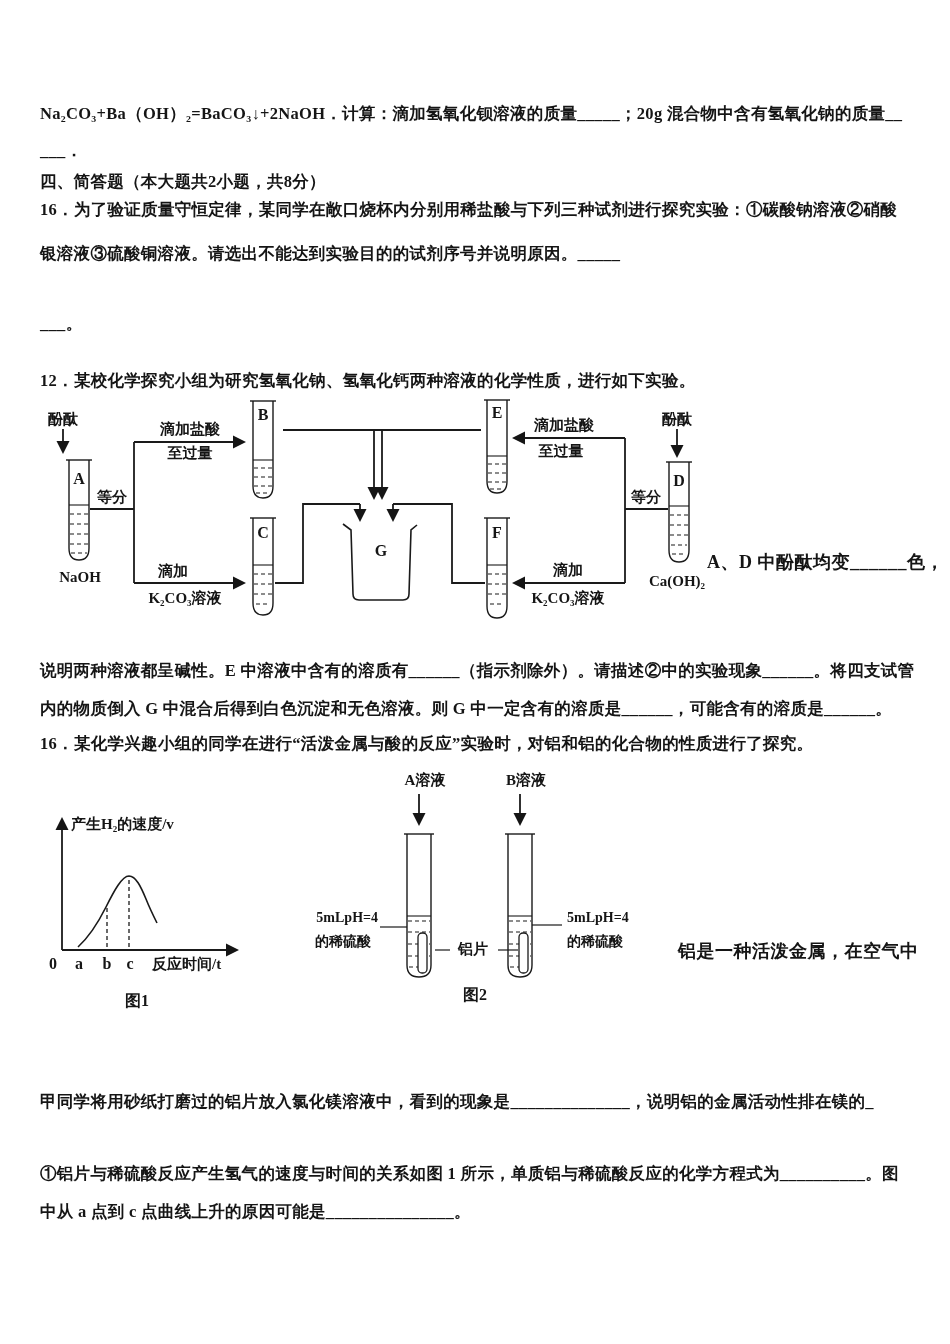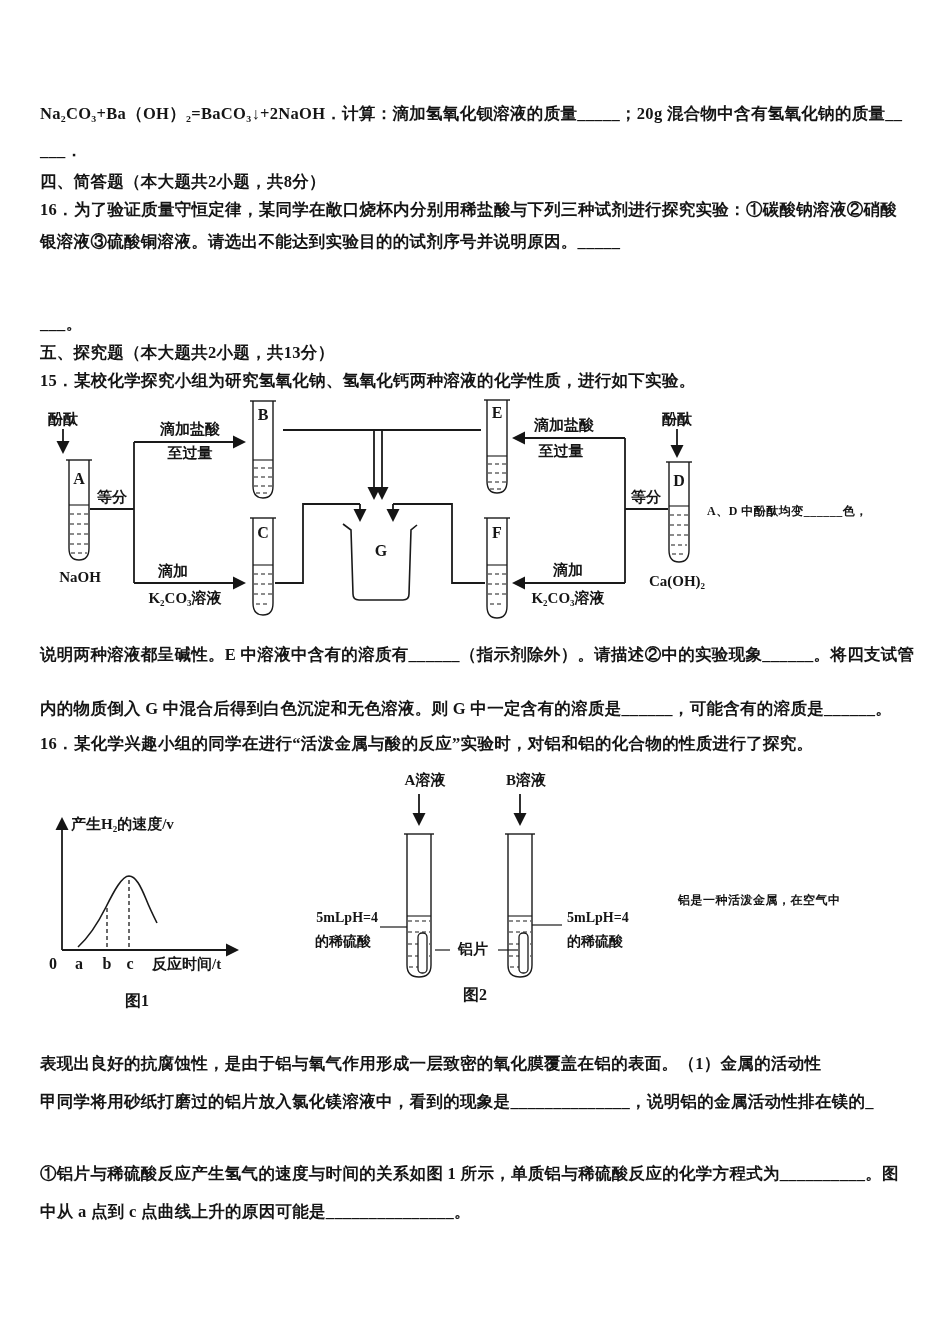--- a/index.html
+++ b/index.html
@@ -1,48 +1,46 @@
 <!DOCTYPE html>
 <html><head>
 <meta charset="utf-8">
 <style>
   html,body{margin:0;padding:0;background:#ffffff;}
   .page{position:relative;width:950px;height:1344px;background:#ffffff;overflow:hidden;
         font-family:"Liberation Serif","DejaVu Serif",serif;font-weight:700;color:#151515;padding-left:24px;}
   .tl{position:absolute;left:40px;width:880px;font-size:16.5px;line-height:21px;
       letter-spacing:0.3px;white-space:nowrap;}
   .abs{position:absolute;}
-  .note{position:absolute;font-size:12px;white-space:nowrap;letter-spacing:0.5px;}
+  .note{position:absolute;font-size:18px;white-space:nowrap;letter-spacing:0.5px;margin-top:47px;}
   svg{overflow:visible;}
   svg text{font-family:"Liberation Serif","DejaVu Serif",serif;font-weight:700;fill:#151515;}
   .t15{font-size:15px;} .t16{font-size:16px;} .t14{font-size:14px;}
   .ln{stroke:#1a1a1a;stroke-width:1.8;fill:none;}
   .tube{stroke:#1a1a1a;stroke-width:1.4;fill:none;}
   .liq{stroke:#1a1a1a;stroke-width:1.1;fill:none;stroke-dasharray:4 3;}
   .surf{stroke:#1a1a1a;stroke-width:1.1;fill:none;}
   .dash{stroke:#1a1a1a;stroke-width:1.3;fill:none;stroke-dasharray:4 3;}
   .curve{stroke:#1a1a1a;stroke-width:1.6;fill:none;}
 </style>
 </head>
 <body>
 
 <div class="page">
 
   <div class="tl" style="top:103px">Na₂CO₃+Ba（OH）₂=BaCO₃↓+2NaOH．计算：滴加氢氧化钡溶液的质量_____；20g 混合物中含有氢氧化钠的质量__</div>
   <div class="tl" style="top:140px">___．</div>
   <div class="tl" style="top:171px">四、简答题（本大题共2小题，共8分）</div>
   <div class="tl" style="top:199px">16．为了验证质量守恒定律，某同学在敞口烧杯内分别用稀盐酸与下列三种试剂进行探究实验：①碳酸钠溶液②硝酸</div>
-  <div class="tl" style="top:231px">银溶液③硫酸铜溶液。请选出不能达到实验目的的试剂序号并说明原因。_____</div>
+  <div class="tl" style="top:243px">银溶液③硫酸铜溶液。请选出不能达到实验目的的试剂序号并说明原因。_____</div>
   <div class="tl" style="top:313px">___。</div>
-  <div class="tl" style="top:342px">五、探究题（本大题共2小题，共13分）</div>
-  <div class="tl" style="top:370px">15．某校化学探究小组为研究氢氧化钠、氢氧化钙两种溶液的化学性质，进行如下实验。</div>
-  <div class="tl" style="top:644px">说明两种溶液都呈碱性。E 中溶液中含有的溶质有______（指示剂除外）。请描述②中的实验现象______。将四支试管</div>
+  <div class="tl" style="top:370px">12．某校化学探究小组为研究氢氧化钠、氢氧化钙两种溶液的化学性质，进行如下实验。</div>
+  <div class="tl" style="top:660px">说明两种溶液都呈碱性。E 中溶液中含有的溶质有______（指示剂除外）。请描述②中的实验现象______。将四支试管</div>
   <div class="tl" style="top:698px">内的物质倒入 G 中混合后得到白色沉淀和无色溶液。则 G 中一定含有的溶质是______，可能含有的溶质是______。</div>
   <div class="tl" style="top:733px">16．某化学兴趣小组的同学在进行“活泼金属与酸的反应”实验时，对铝和铝的化合物的性质进行了探究。</div>
-  <div class="tl" style="top:1053px">表现出良好的抗腐蚀性，是由于铝与氧气作用形成一层致密的氧化膜覆盖在铝的表面。（1）金属的活动性</div>
   <div class="tl" style="top:1091px">甲同学将用砂纸打磨过的铝片放入氯化镁溶液中，看到的现象是______________，说明铝的金属活动性排在镁的_</div>
   <div class="tl" style="top:1163px">①铝片与稀硫酸反应产生氢气的速度与时间的关系如图 1 所示，单质铝与稀硫酸反应的化学方程式为__________。图</div>
   <div class="tl" style="top:1201px">中从 a 点到 c 点曲线上升的原因可能是_______________。</div>
 
   <div class="note" style="left:707px;top:503px">A、D 中酚酞均变______色，</div>
   <div class="note" style="left:678px;top:892px">铝是一种活泼金属，在空气中</div>
 
   <svg class="abs" style="left:40px;top:398px" width="880" height="248" viewBox="0 0 880 248">
     <defs>
       <marker id="ar1" viewBox="0 0 10 10" refX="8.5" refY="5" markerWidth="7.5" markerHeight="7.5" orient="auto-start-reverse">

